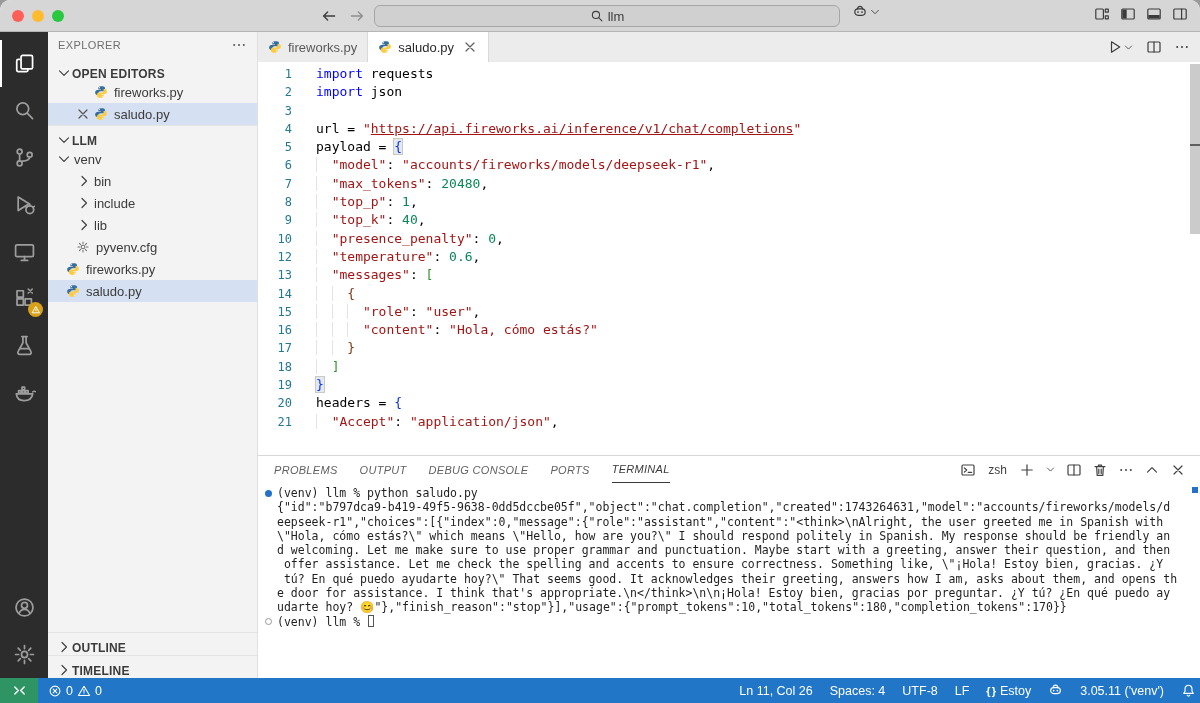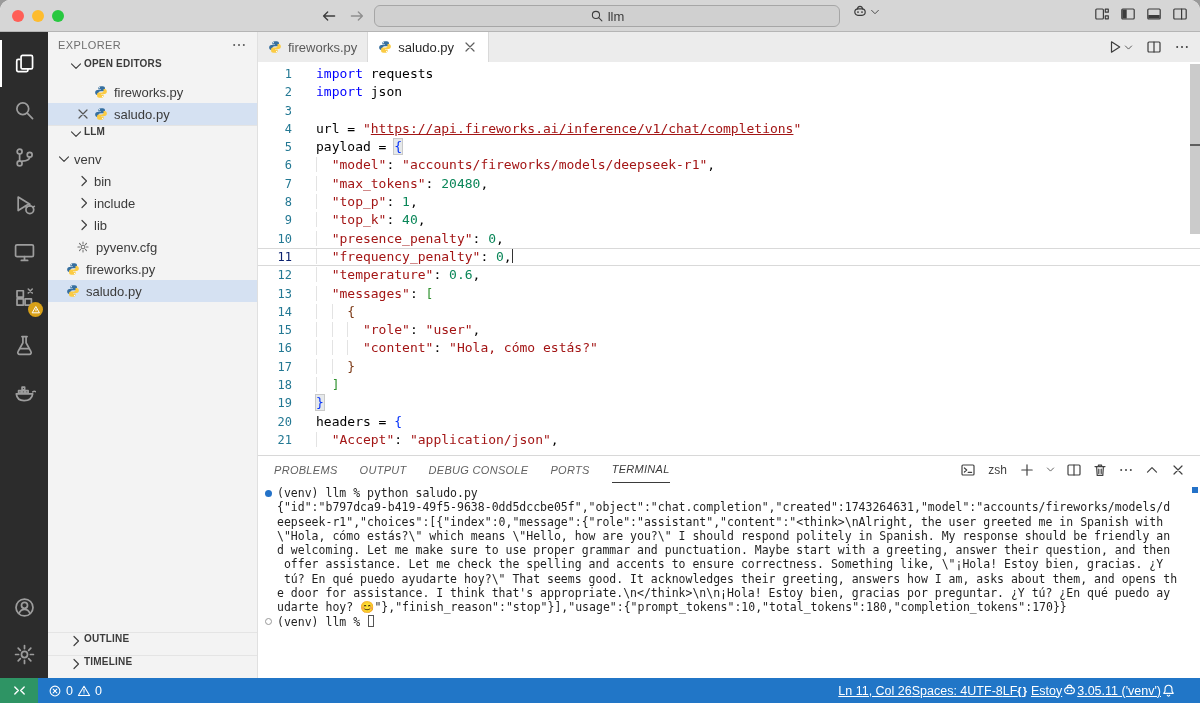--- a/index.html
+++ b/index.html
@@ -39,22 +39,22 @@
   .ab-badge { position:absolute; right:5px; bottom:5px; width:15px; height:15px; border-radius:50%;
               background:#d9a118; display:flex; align-items:center; justify-content:center; }
   .ab-badge svg { width:10px; height:10px; color:#fff; }
 
   
   .sidebar { width:210px; background:#f3f3f3; border-right:1px solid #e0e0e0; display:flex;
              flex-direction:column; flex-shrink:0; font-size:13px; color:#3b3b3b; }
   .sb-title { height:26px; display:flex; align-items:center; padding:0 10px; font-size:11px;
               color:#6f6f6f; letter-spacing:.4px; }
   .sb-title .more { margin-left:auto; color:#555; width:16px; height:16px; }
-  .sb-sec-header { height:23px; display:flex; align-items:flex-start; font-weight:bold; font-size:10px;
-                   color:#3b3b3b; padding-left:20px; letter-spacing:.2px; cursor:pointer; }
+  .sb-sec-header { height:23px; display:flex; align-items:flex-end; font-weight:bold; font-size:12px;
+                   color:#3b3b3b; padding-left:8px; letter-spacing:.2px; cursor:pointer; }
   .sb-sec-header .chev { width:16px; height:16px; color:#424242; flex-shrink:0; }
   .sb-row { height:22px; display:flex; align-items:center; position:relative; cursor:pointer; }
   .sb-row.selected { background:#d5e1f2; }
   .sb-row .ficon { width:14px; height:14px; margin-right:6px; flex-shrink:0; display:inline-flex; }
   .sb-row .ficon svg { width:100%; height:100%; }
   .sb-row .chev { width:16px; height:16px; color:#424242; margin-right:2px; flex-shrink:0; }
   .sb-row .close-x { position:absolute; left:27px; top:3px; width:16px; height:16px; color:#555; }
   .sb-divider-top { border-top:1px solid #e4e4e4; }
   .sb-bottom { margin-top:auto; }
   .gear-icon-small { color:#717171; }
@@ -121,21 +121,21 @@
   .term-mark { position:absolute; right:2px; top:4px; width:6px; height:6px; background:#2472c8; }
 
   
   .statusbar { position:absolute; bottom:0; left:0; right:0; height:25px; background:#2176c7;
                display:flex; align-items:center; color:#fff; font-size:12.5px; }
   .sb-remote { width:38px; height:25px; background:#2e9464; display:flex; align-items:center;
                justify-content:center; cursor:pointer; flex-shrink:0; }
   .sb-remote .icon16 { width:15px; height:15px; }
   .status-left { display:flex; align-items:center; gap:4px; margin-left:10px; cursor:pointer; }
   .status-left .icon16 { width:14px; height:14px; }
-  .status-right { margin-left:auto; display:flex; align-items:center; padding-right:24px;text-decoration:underline; }
+  .status-right { margin-left:auto; display:flex; align-items:center; gap:17px; padding-right:4px; }
   .status-item { display:flex; align-items:center; gap:5px; cursor:pointer; white-space:nowrap; }
   .status-item .icon16 { width:15px; height:15px; }
   .braces-glyph { font-size:11px; font-weight:bold; letter-spacing:-1px; }
 </style>
 </head>
 <body>
 
 <div class="window">
 
   <div class="titlebar">
@@ -493,21 +493,20 @@
             <div class="code-row"><div class="gutter">1</div><div class="code-text"><span class="tok-kw">import</span><span class="tok-txt"> requests</span></div></div>
             <div class="code-row"><div class="gutter">2</div><div class="code-text"><span class="tok-kw">import</span><span class="tok-txt"> json</span></div></div>
             <div class="code-row"><div class="gutter">3</div><div class="code-text"></div></div>
             <div class="code-row"><div class="gutter">4</div><div class="code-text"><span class="tok-txt">url = </span><span class="tok-str">"</span><span class="tok-link">https://api.fireworks.ai/inference/v1/chat/completions</span><span class="tok-str">"</span></div></div>
             <div class="code-row"><div class="gutter">5</div><div class="code-text"><span class="tok-txt">payload = </span><span class="tok-b1 tok-match">{</span></div></div>
             <div class="code-row"><div class="gutter">6</div><div class="code-text"><span class="tok-ind">  </span><span class="tok-str">"model"</span><span class="tok-txt">: </span><span class="tok-str">"accounts/fireworks/models/deepseek-r1"</span><span class="tok-txt">,</span></div></div>
             <div class="code-row"><div class="gutter">7</div><div class="code-text"><span class="tok-ind">  </span><span class="tok-str">"max_tokens"</span><span class="tok-txt">: </span><span class="tok-num">20480</span><span class="tok-txt">,</span></div></div>
             <div class="code-row"><div class="gutter">8</div><div class="code-text"><span class="tok-ind">  </span><span class="tok-str">"top_p"</span><span class="tok-txt">: </span><span class="tok-num">1</span><span class="tok-txt">,</span></div></div>
             <div class="code-row"><div class="gutter">9</div><div class="code-text"><span class="tok-ind">  </span><span class="tok-str">"top_k"</span><span class="tok-txt">: </span><span class="tok-num">40</span><span class="tok-txt">,</span></div></div>
             <div class="code-row"><div class="gutter">10</div><div class="code-text"><span class="tok-ind">  </span><span class="tok-str">"presence_penalty"</span><span class="tok-txt">: </span><span class="tok-num">0</span><span class="tok-txt">,</span></div></div>
-            <div class="code-row current"><div class="gutter">11</div><div class="code-text"><span class="tok-ind">  </span><span class="tok-str">"frequency_penalty"</span><span class="tok-txt">: </span><span class="tok-num">0</span><span class="tok-txt">,</span><span class="caret"></span></div></div>
             <div class="code-row"><div class="gutter">12</div><div class="code-text"><span class="tok-ind">  </span><span class="tok-str">"temperature"</span><span class="tok-txt">: </span><span class="tok-num">0.6</span><span class="tok-txt">,</span></div></div>
             <div class="code-row"><div class="gutter">13</div><div class="code-text"><span class="tok-ind">  </span><span class="tok-str">"messages"</span><span class="tok-txt">: </span><span class="tok-b2">[</span></div></div>
             <div class="code-row"><div class="gutter">14</div><div class="code-text"><span class="tok-ind">  </span><span class="tok-ind">  </span><span class="tok-b3">{</span></div></div>
             <div class="code-row"><div class="gutter">15</div><div class="code-text"><span class="tok-ind">  </span><span class="tok-ind">  </span><span class="tok-ind">  </span><span class="tok-str">"role"</span><span class="tok-txt">: </span><span class="tok-str">"user"</span><span class="tok-txt">,</span></div></div>
             <div class="code-row"><div class="gutter">16</div><div class="code-text"><span class="tok-ind">  </span><span class="tok-ind">  </span><span class="tok-ind">  </span><span class="tok-str">"content"</span><span class="tok-txt">: </span><span class="tok-str">"Hola, cómo estás?"</span></div></div>
             <div class="code-row"><div class="gutter">17</div><div class="code-text"><span class="tok-ind">  </span><span class="tok-ind">  </span><span class="tok-b3">}</span></div></div>
             <div class="code-row"><div class="gutter">18</div><div class="code-text"><span class="tok-ind">  </span><span class="tok-b2">]</span></div></div>
             <div class="code-row"><div class="gutter">19</div><div class="code-text"><span class="tok-b1 tok-match">}</span></div></div>
             <div class="code-row"><div class="gutter">20</div><div class="code-text"><span class="tok-txt">headers = </span><span class="tok-b1">{</span></div></div>
             <div class="code-row"><div class="gutter">21</div><div class="code-text"><span class="tok-ind">  </span><span class="tok-str">"Accept"</span><span class="tok-txt">: </span><span class="tok-str">"application/json"</span><span class="tok-txt">,</span></div></div>

